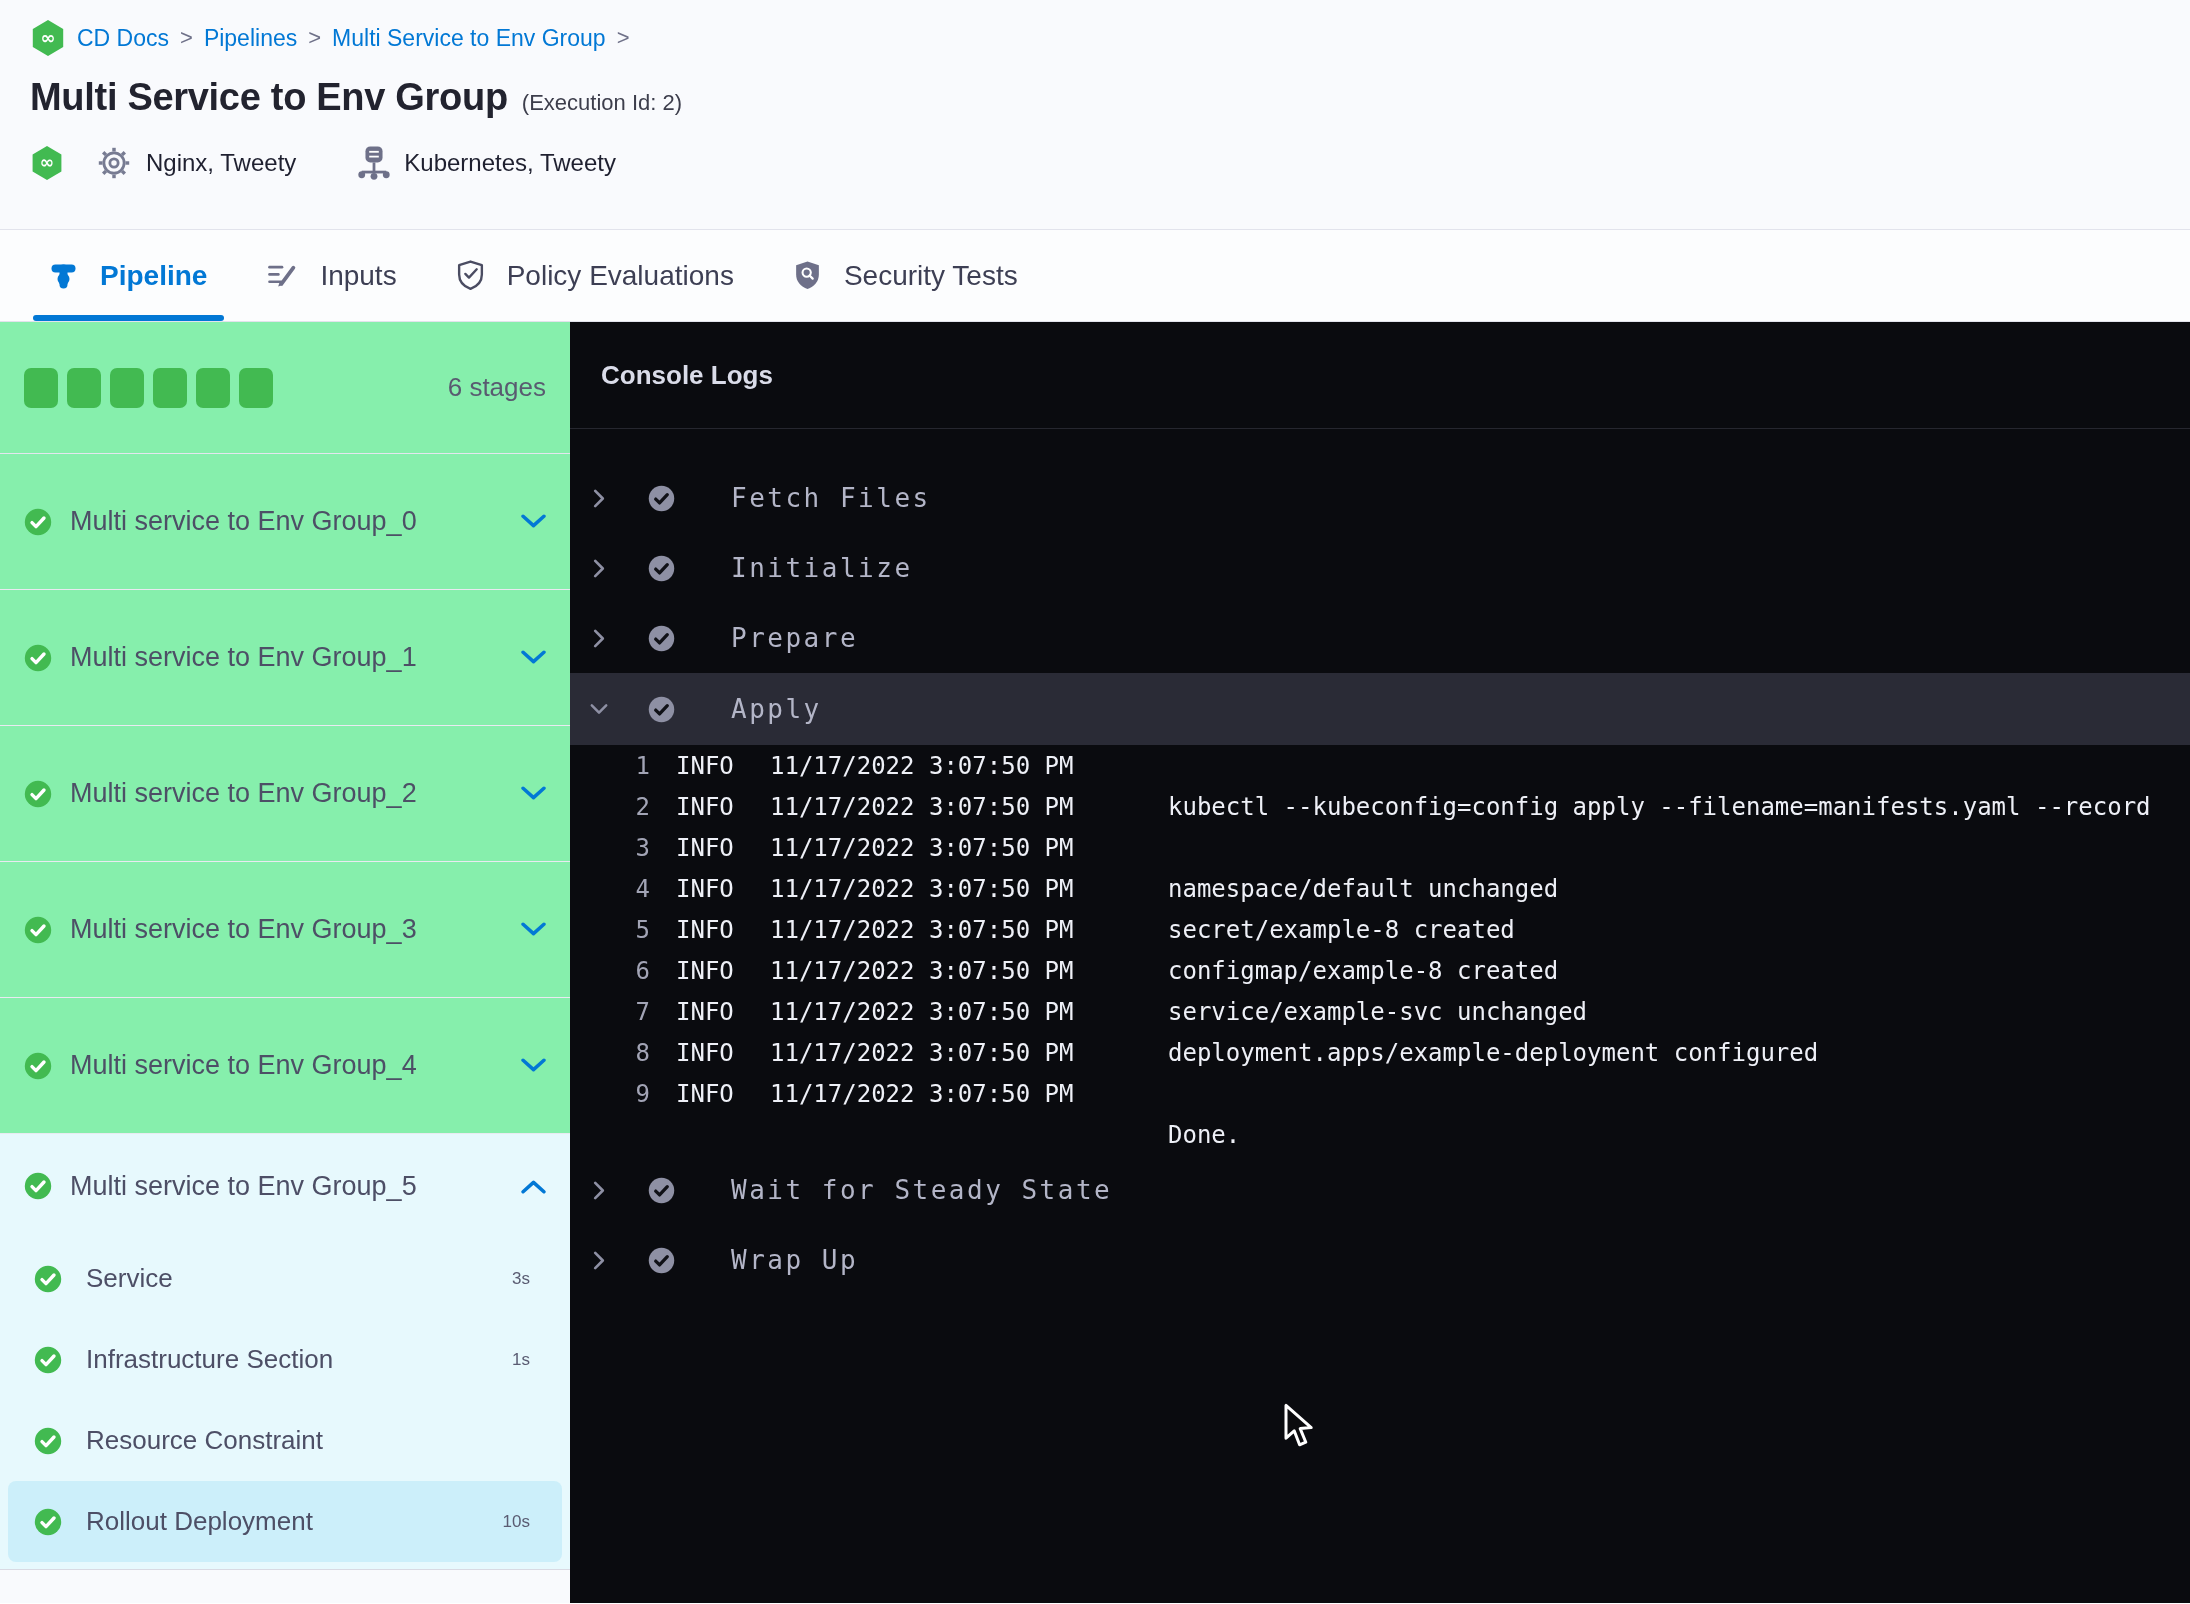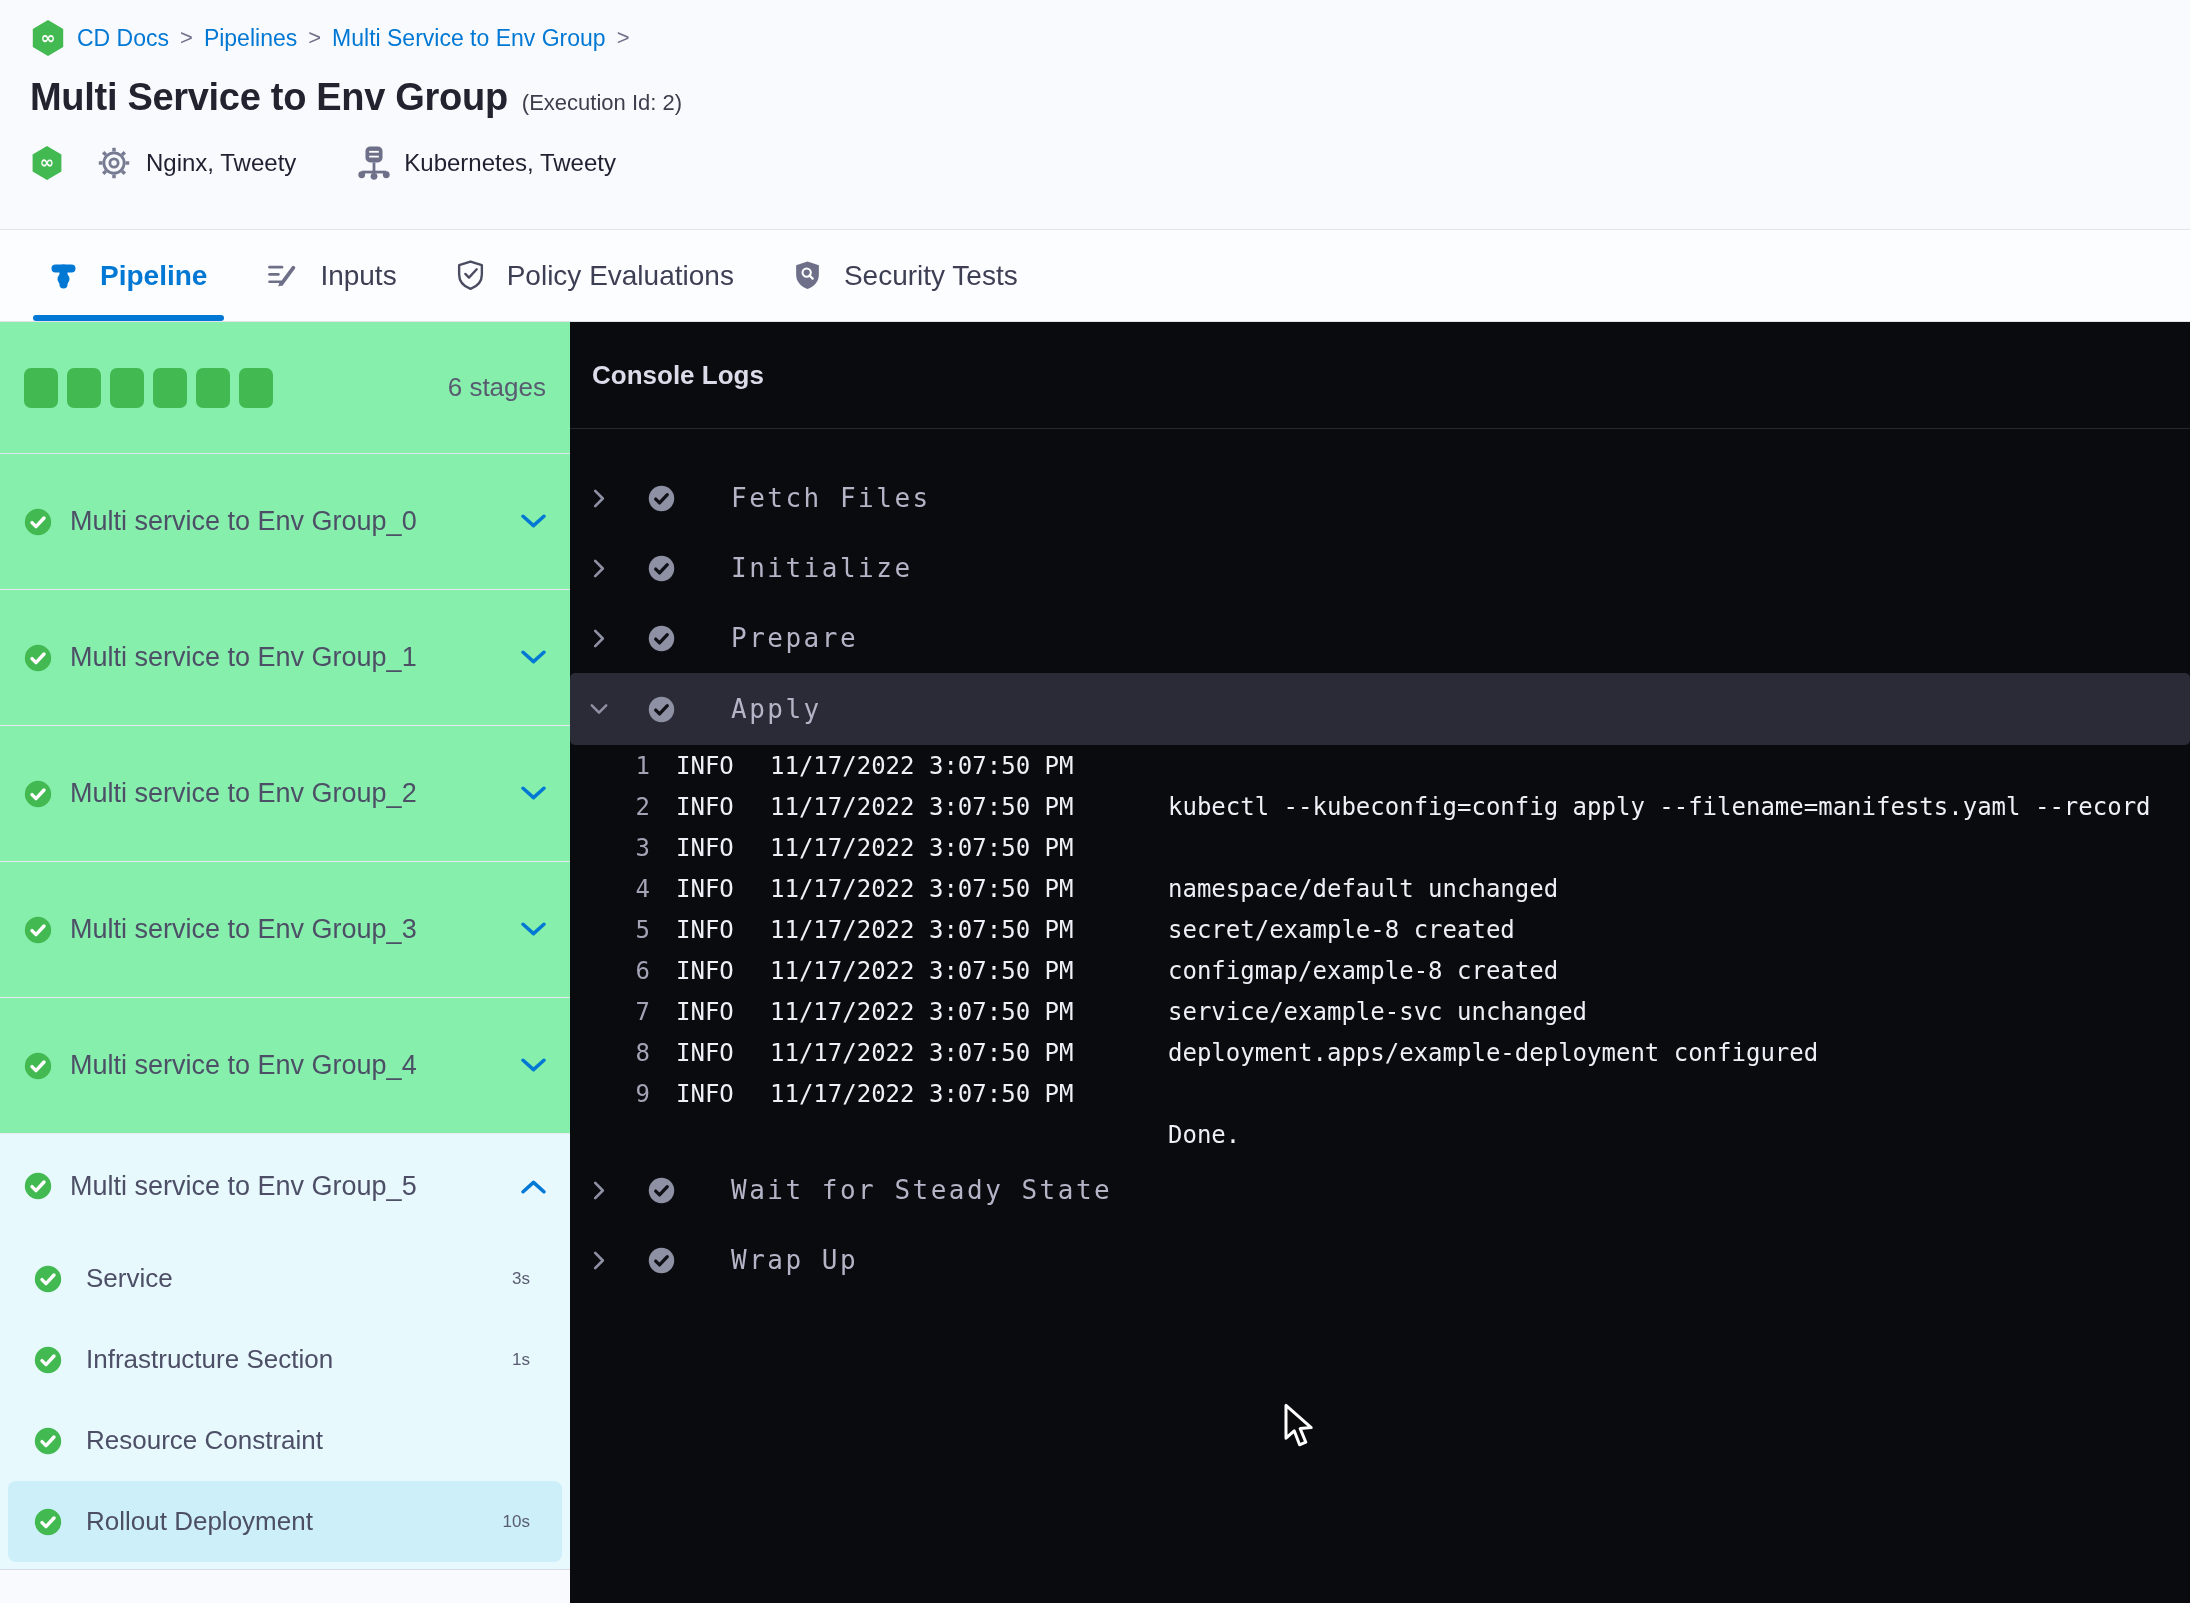--- a/index.html
+++ b/index.html
@@ -47,25 +47,25 @@
   .stage-chev { margin-left:auto; display:flex; }
   .stage-group { background:#e7f9fd; padding-bottom:7px; border-bottom:1px solid #d9dae3; }
   .group-header { height:104px; display:flex; align-items:center; padding:0 24px; cursor:pointer; }
   .substep { height:81px; margin:0 8px; border-radius:8px; display:flex; align-items:center; padding:0 32px 0 26px; cursor:pointer; }
   .substep.selected { background:#cceffa; }
   .substep-label { font-size:26px; color:#4d4f66; margin-left:24px; }
   .substep-duration { margin-left:auto; font-size:17px; color:#5a5c72; }
   .sidebar-footer { flex:1; background:#f9fafd; }
 
   
-  .console-header { height:107px; display:flex; align-items:center; padding:0 22px; border-bottom:1px solid #26272f; }
+  .console-header { height:107px; display:flex; align-items:center; padding:0 31px; border-bottom:1px solid #26272f; }
   .console-title { font-size:26px; font-weight:700; color:#dadce9; }
   .steps { padding-top:34px; }
   .cstep { height:70px; display:flex; align-items:center; padding-left:20px; cursor:pointer; }
-  .cstep.open { height:72px; background:#2a2b36; border-radius:5px; }
+  .cstep.open { height:72px; background:#2a2b36; border-radius:0; }
   .cstep .chev { width:18px; display:flex; justify-content:center; }
   .cstep .chk { margin-left:40px; display:flex; }
   .cstep-label { margin-left:56px; font-family:"DejaVu Sans Mono", monospace; font-size:26px; letter-spacing:2.5px; color:#b3b5c7; }
   .logs { padding-left:36px; }
   .logline { height:41px; display:flex; align-items:center; font-family:"DejaVu Sans Mono", monospace; font-size:24px; color:#eef0f7; }
   .logline .ln { width:44px; text-align:right; color:#a2a4b5; }
   .logline .lv { width:60px; margin-left:26px; }
   .logline .ts { width:304px; margin-left:34px; white-space:nowrap; }
   .logline .msg { margin-left:94px; white-space:nowrap; }
 

